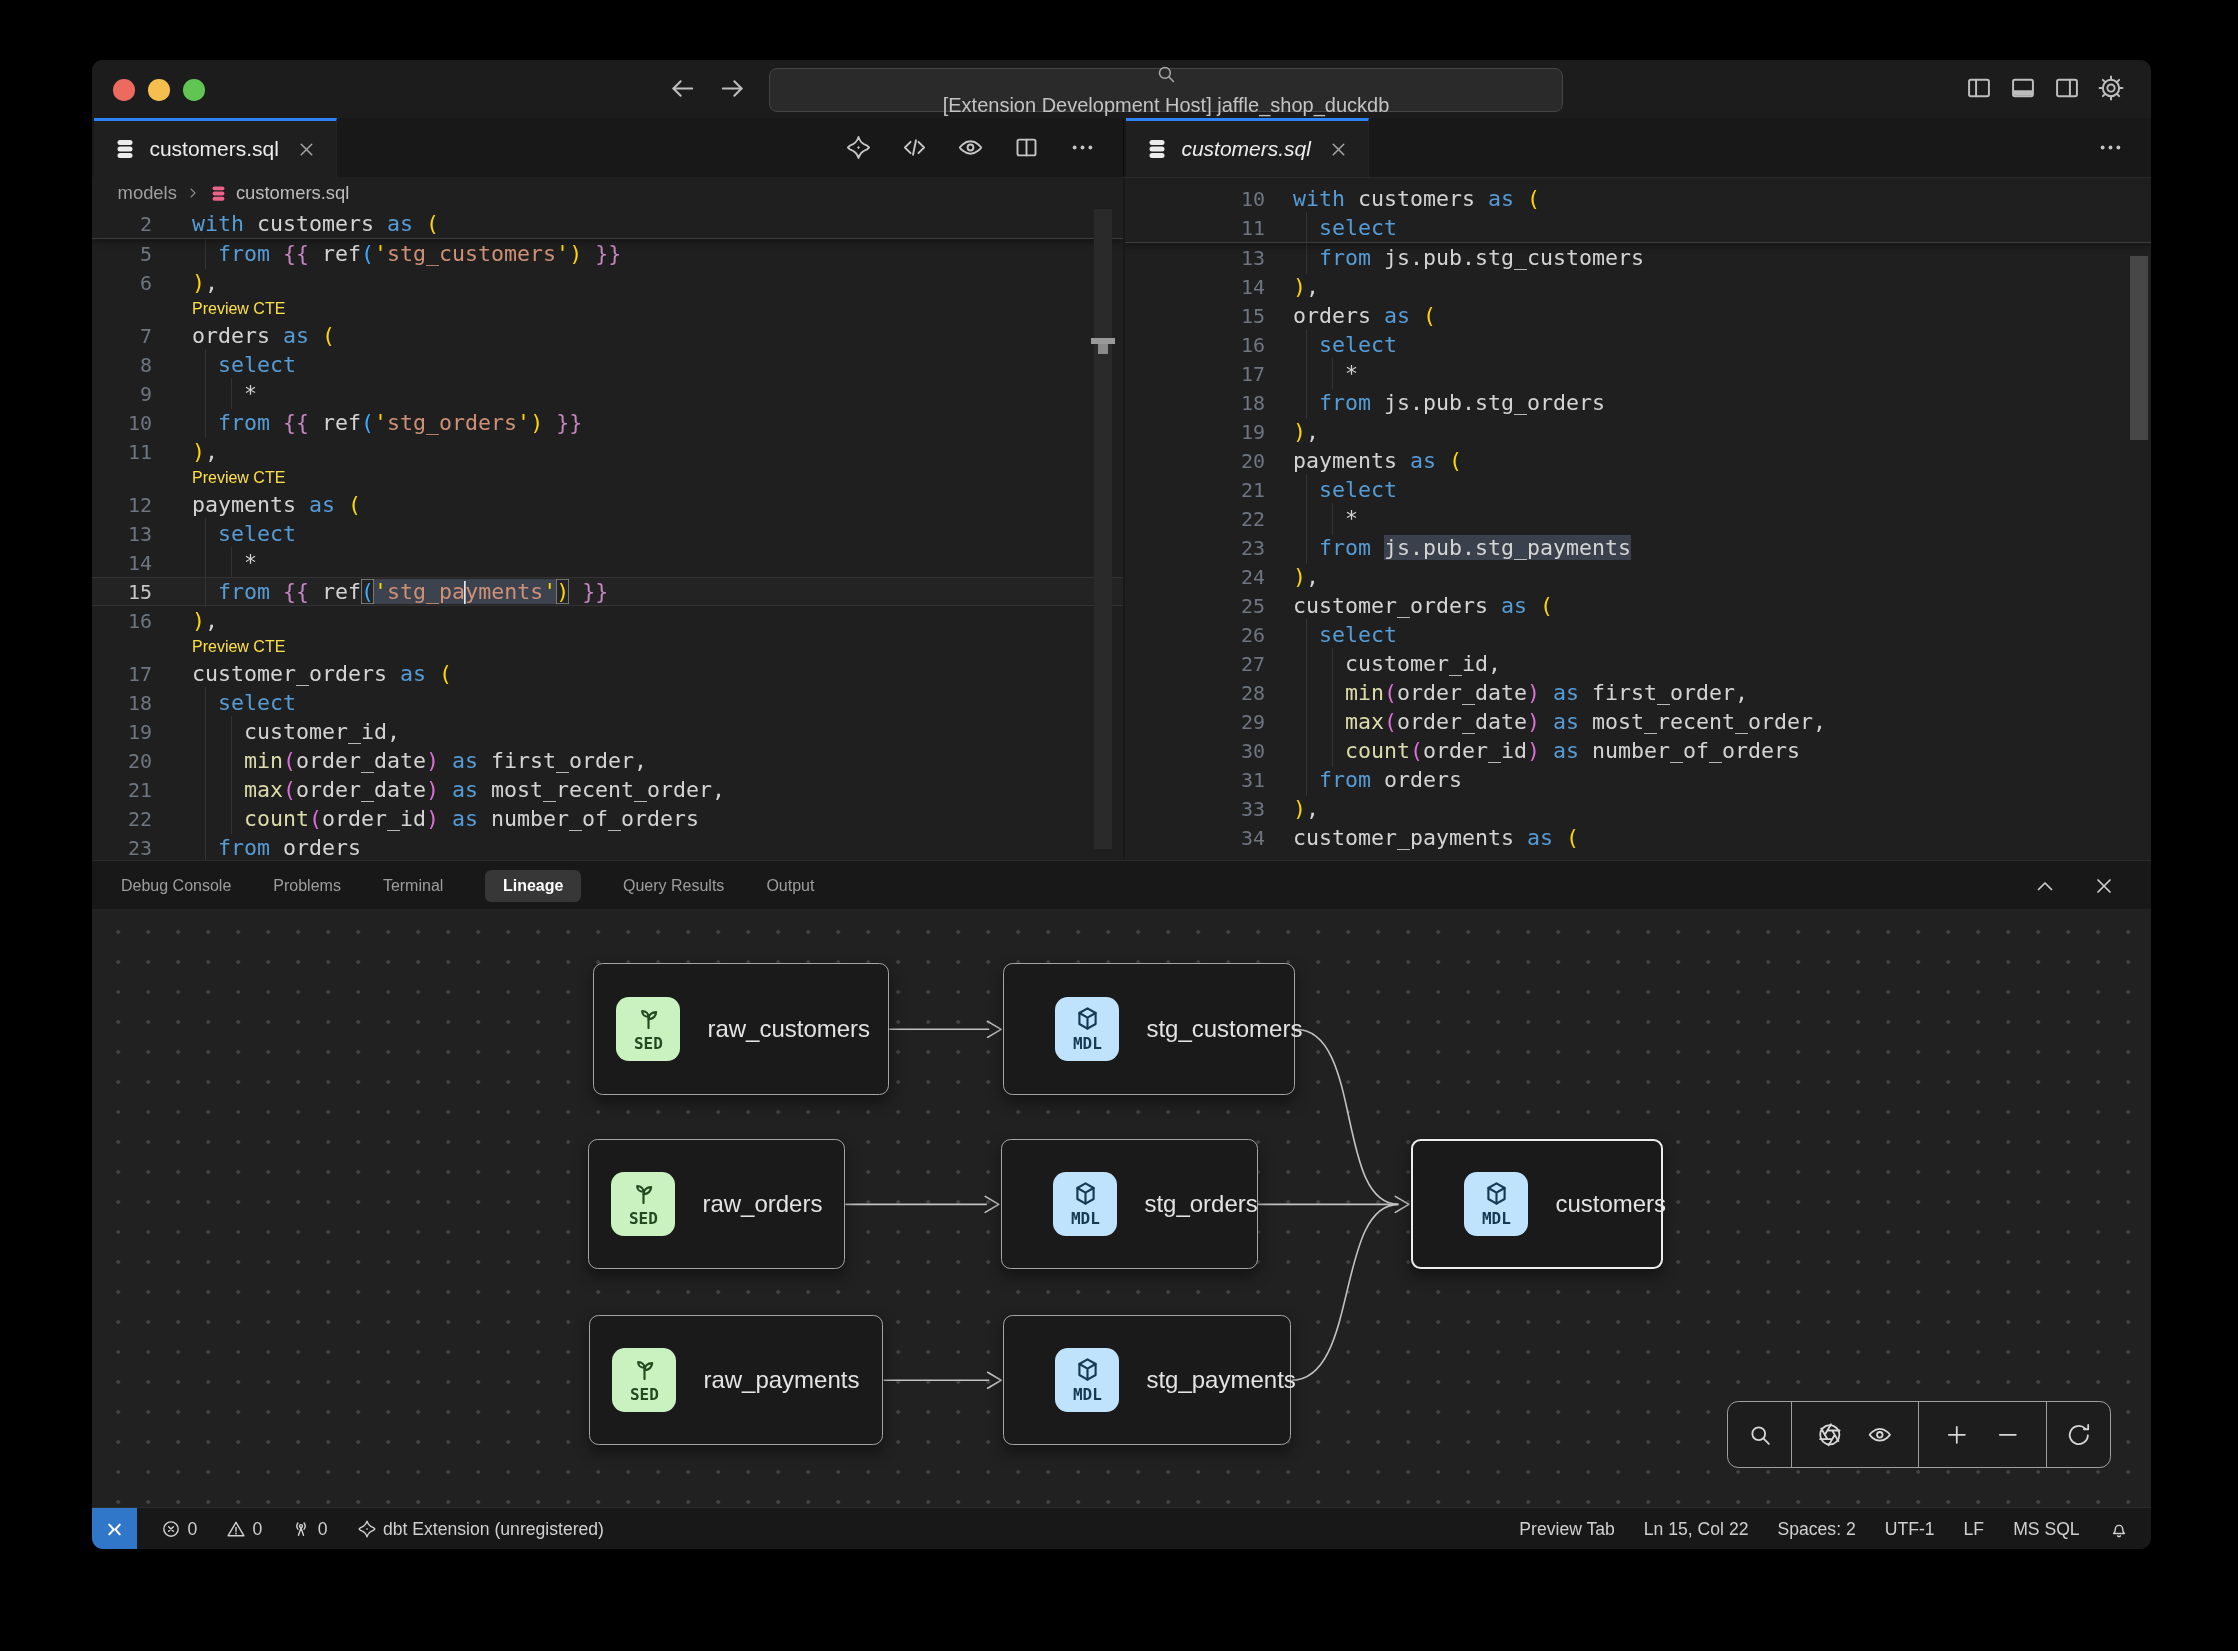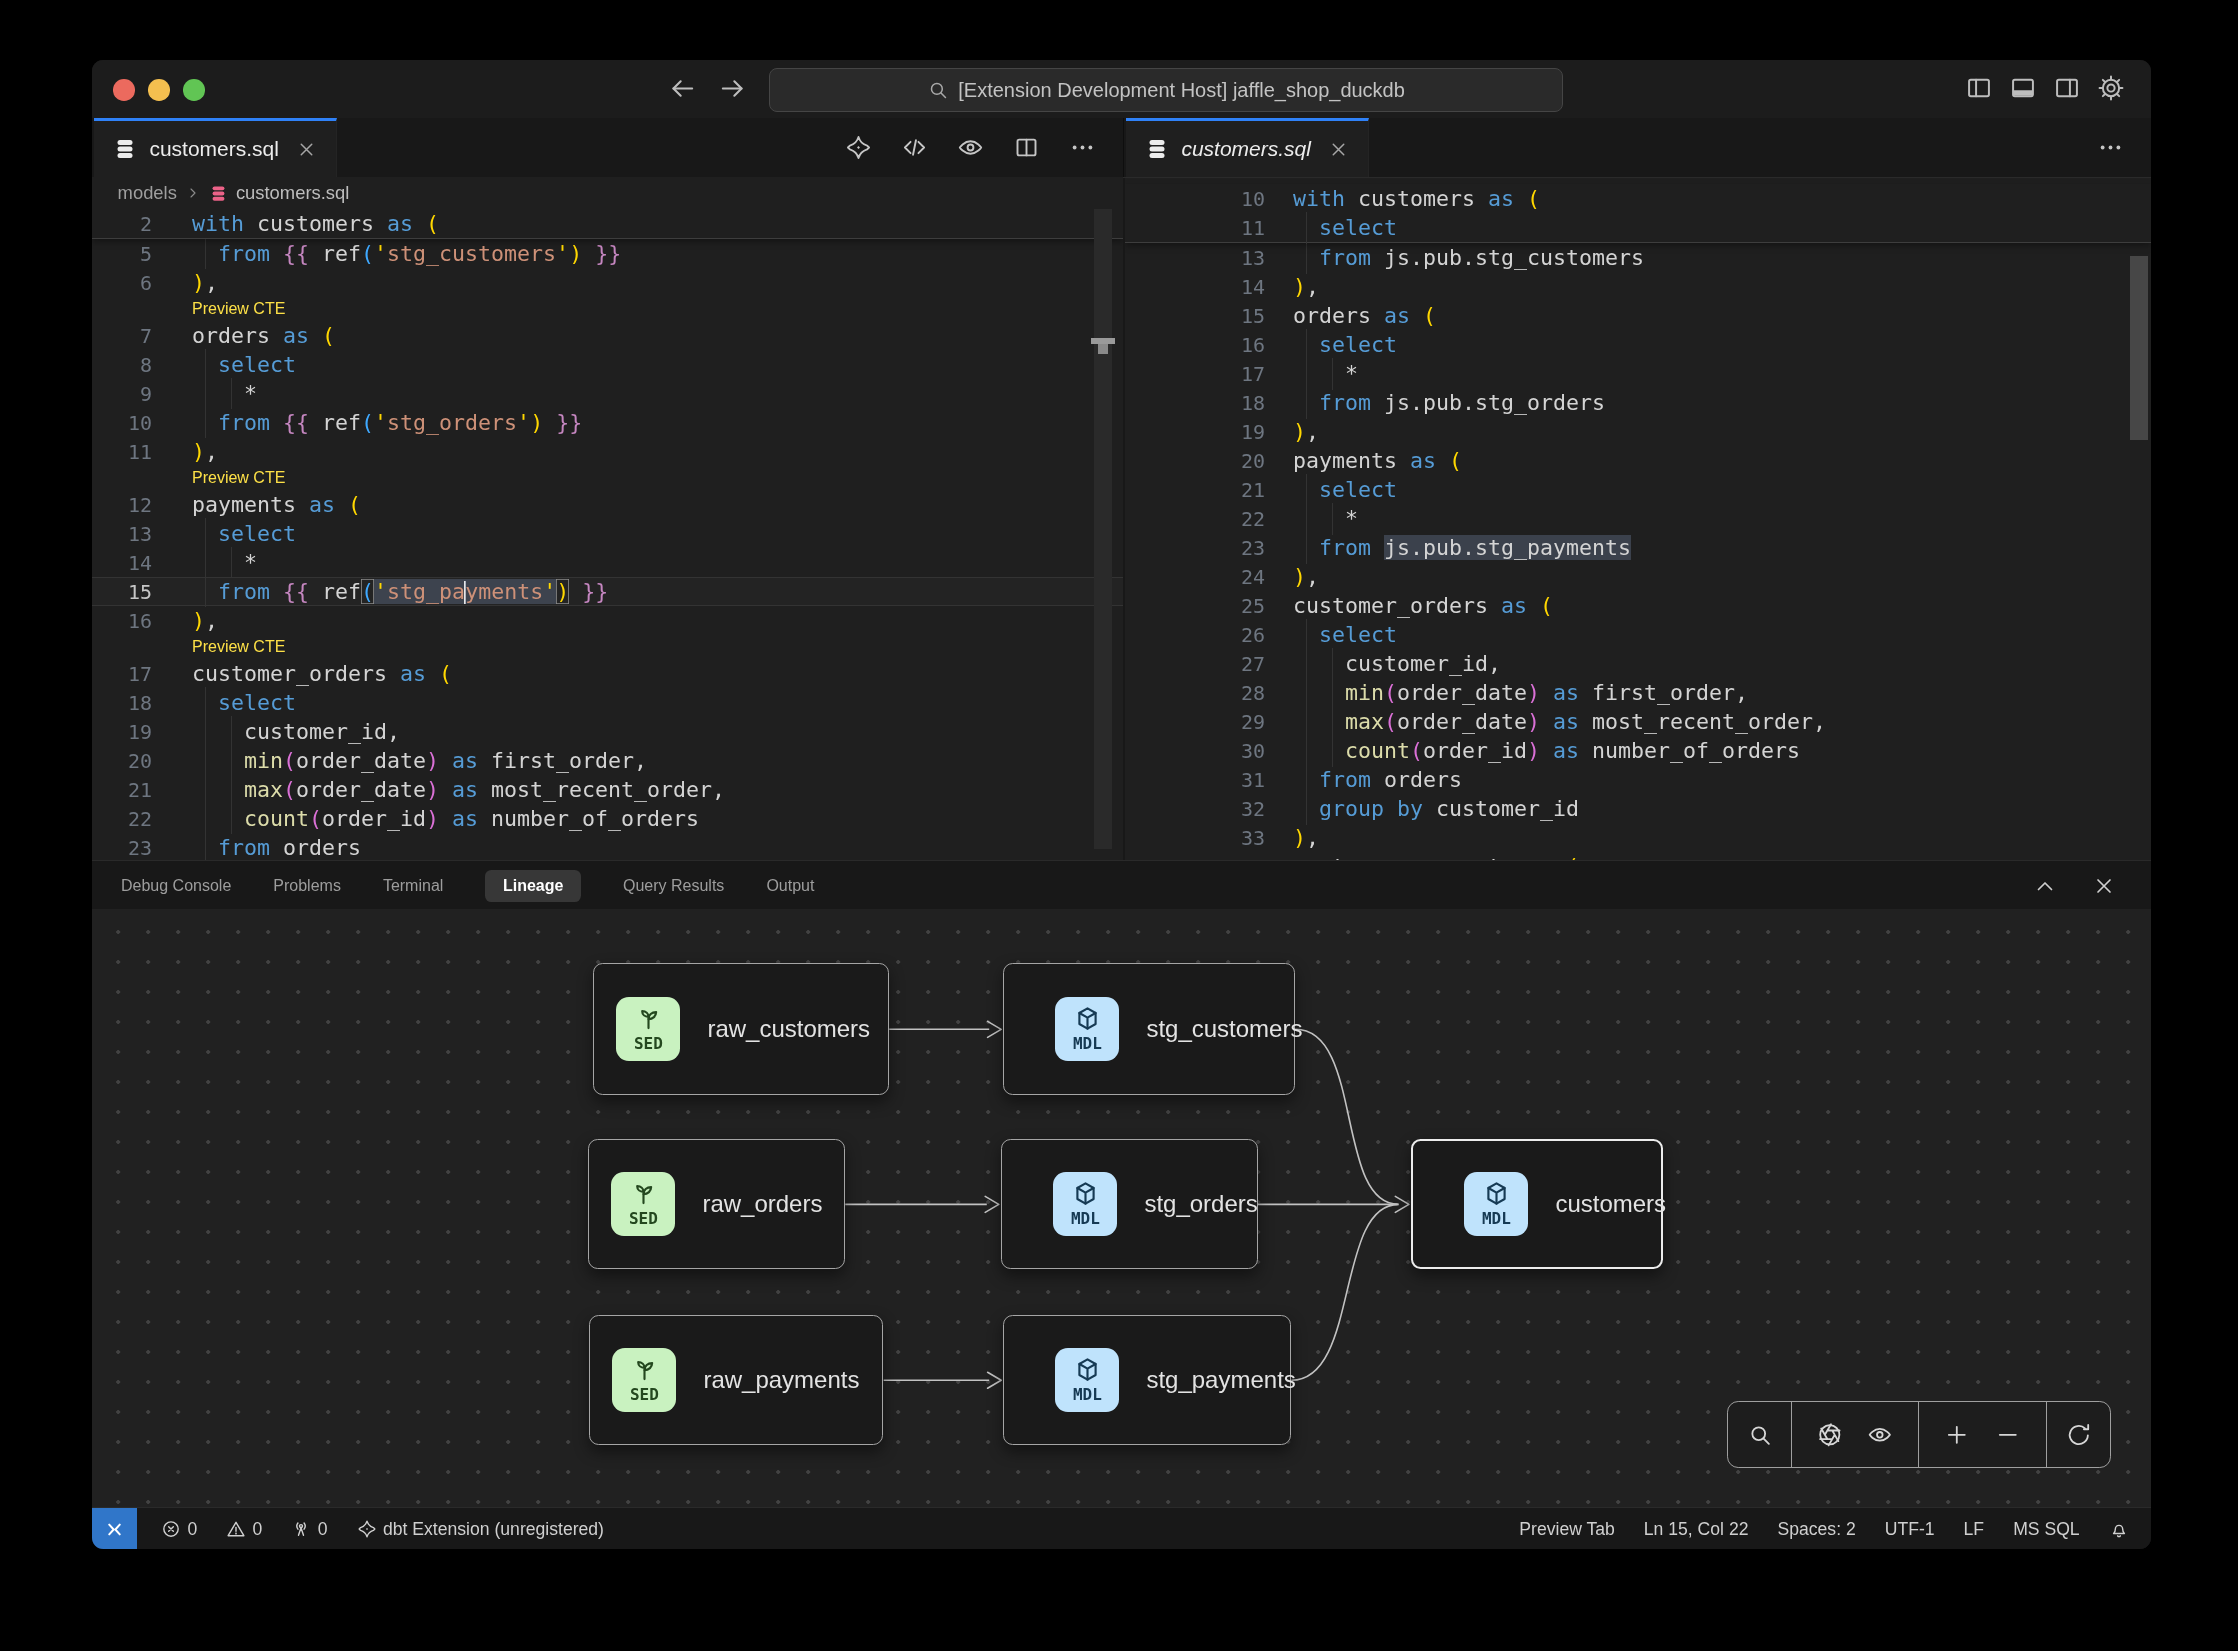--- a/index.html
+++ b/index.html
@@ -10,21 +10,21 @@
 
   
   .titlebar{position:absolute;left:0;top:0;right:0;height:58px;background:#1c1c1c;}
   .traffic{position:absolute;left:21px;top:19px;display:flex;gap:13.6px;}
   .tl{width:21.6px;height:21.6px;border-radius:50%;}
   .tl.red{background:#ec6a5e}.tl.yellow{background:#f4bf4f}.tl.green{background:#61c554}
   .nav-arrows{position:absolute;left:576px;top:14.4px;display:flex;gap:21px;color:#bdbdbd;}
   .nav-arrows .ic{width:29px;height:29px;}
   .searchbox{position:absolute;left:677px;top:8px;width:792px;height:42px;background:#2a2a2a;
              border:0.8px solid #454545;border-radius:8px;display:flex;align-items:center;justify-content:center;
-             gap:9.6px;color:#c3c3c3;font-size:20px;}
+             gap:9.6px;color:#c3c3c3;font-size:20px;flex-direction:column;}
   .searchbox .ic{width:21.6px;height:21.6px;color:#a8a8a8;}
   .tb-actions{position:absolute;right:25.6px;top:14.4px;display:flex;gap:16px;color:#bdbdbd;}
   .tb-actions .ic{width:28px;height:28px;}
 
   
   .tabbar{position:absolute;left:0;top:58px;right:0;height:59px;background:#181818;border-bottom:0.8px solid #2a2a2a;}
   .tgroup{position:absolute;top:0;height:100%;}
   .tgroup.left{left:0;width:1031px;}
   .tgroup.right{left:1031px;right:0;border-left:1.6px solid #0e0e0e;}
   .tab{position:absolute;left:2.4px;top:0;height:100%;display:flex;align-items:center;gap:12px;
@@ -284,21 +284,20 @@
         <div class="row"><span class="ln">22</span><div class="code"><span class="guide" style="left: 1ch;"></span><span class="guide" style="left: 3ch;"></span><span class="tk-t">    </span><span class="tk-t">*</span></div></div>
         <div class="row"><span class="ln">23</span><div class="code"><span class="guide" style="left: 1ch;"></span><span class="tk-t">  </span><span class="tk-k">from </span><span class="tk-t tk-h">js.pub.stg_payments</span></div></div>
         <div class="row"><span class="ln">24</span><div class="code"><span class="tk-y">)</span><span class="tk-t">,</span></div></div>
         <div class="row"><span class="ln">25</span><div class="code"><span class="tk-t">customer_orders </span><span class="tk-k">as </span><span class="tk-y">(</span></div></div>
         <div class="row"><span class="ln">26</span><div class="code"><span class="guide" style="left: 1ch;"></span><span class="tk-t">  </span><span class="tk-k">select</span></div></div>
         <div class="row"><span class="ln">27</span><div class="code"><span class="guide" style="left: 1ch;"></span><span class="guide" style="left: 3ch;"></span><span class="tk-t">    </span><span class="tk-t">customer_id,</span></div></div>
         <div class="row"><span class="ln">28</span><div class="code"><span class="guide" style="left: 1ch;"></span><span class="guide" style="left: 3ch;"></span><span class="tk-t">    </span><span class="tk-f">min</span><span class="tk-o">(</span><span class="tk-t">order_date</span><span class="tk-o">)</span><span class="tk-k"> as </span><span class="tk-t">first_order,</span></div></div>
         <div class="row"><span class="ln">29</span><div class="code"><span class="guide" style="left: 1ch;"></span><span class="guide" style="left: 3ch;"></span><span class="tk-t">    </span><span class="tk-f">max</span><span class="tk-o">(</span><span class="tk-t">order_date</span><span class="tk-o">)</span><span class="tk-k"> as </span><span class="tk-t">most_recent_order,</span></div></div>
         <div class="row"><span class="ln">30</span><div class="code"><span class="guide" style="left: 1ch;"></span><span class="guide" style="left: 3ch;"></span><span class="tk-t">    </span><span class="tk-f">count</span><span class="tk-o">(</span><span class="tk-t">order_id</span><span class="tk-o">)</span><span class="tk-k"> as </span><span class="tk-t">number_of_orders</span></div></div>
         <div class="row"><span class="ln">31</span><div class="code"><span class="guide" style="left: 1ch;"></span><span class="tk-t">  </span><span class="tk-k">from </span><span class="tk-t">orders</span></div></div>
-        <div class="row"><span class="ln">32</span><div class="code"><span class="guide" style="left: 1ch;"></span><span class="tk-t">  </span><span class="tk-k">group by </span><span class="tk-t">customer_id</span></div></div>
         <div class="row"><span class="ln">33</span><div class="code"><span class="tk-y">)</span><span class="tk-t">,</span></div></div>
         <div class="row"><span class="ln">34</span><div class="code"><span class="tk-t">customer_payments </span><span class="tk-k">as </span><span class="tk-y">(</span></div></div>
       </div>
 
     <div class="sb-deco sb-track-left"></div>
     <div class="sb-deco cursor-mark1"></div>
     <div class="sb-deco cursor-mark2"></div>
     <div class="sb-deco sb-track-right"></div>
 
     <div class="panel-header">

